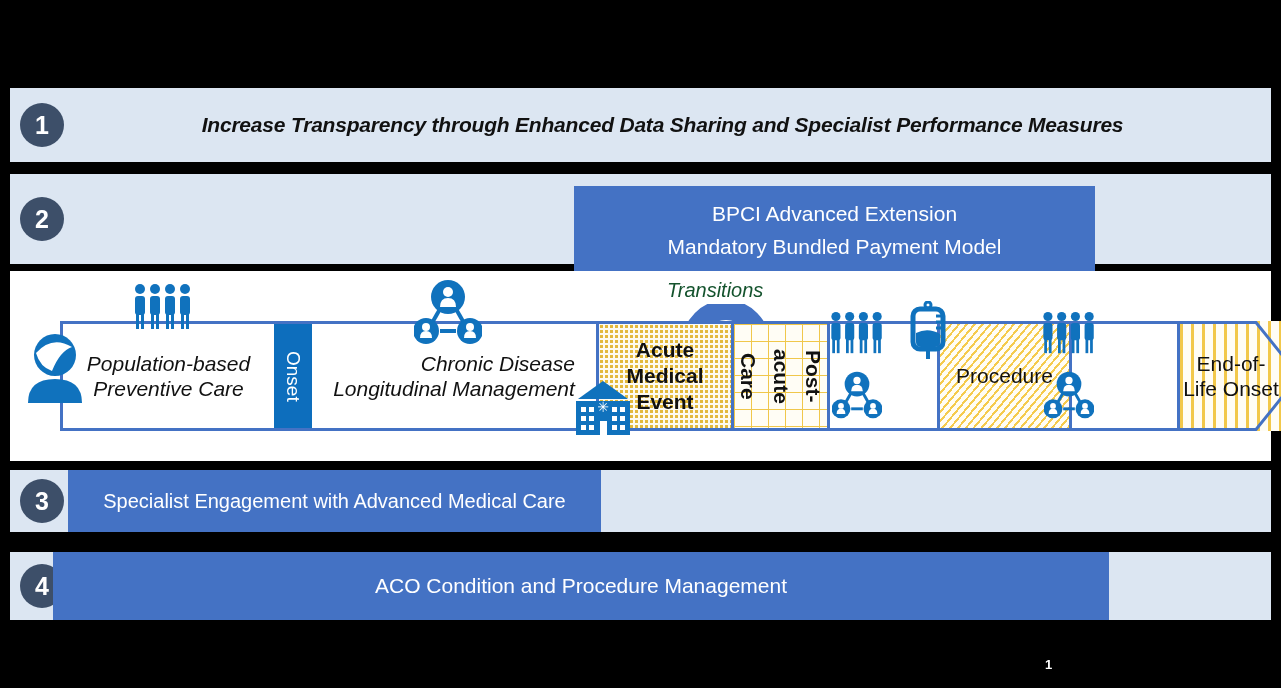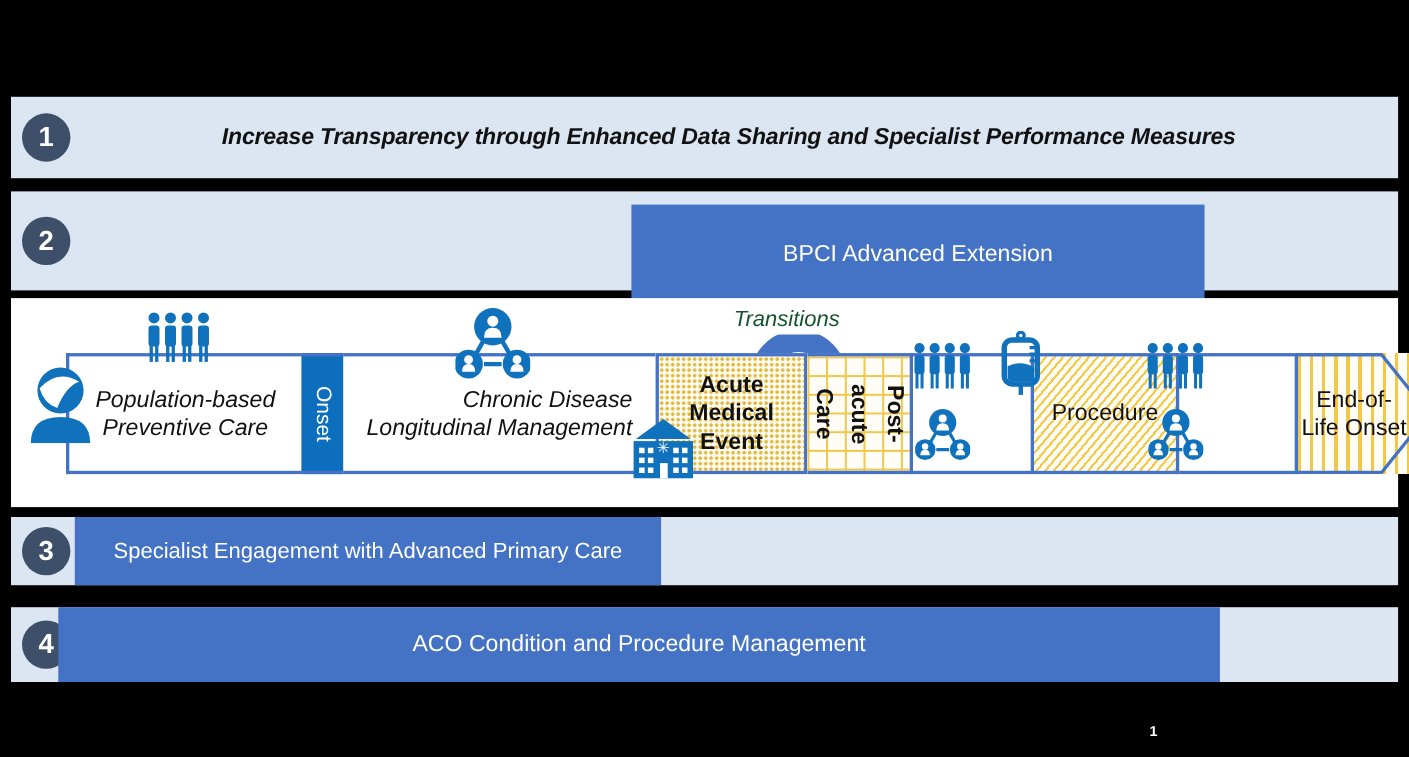--- a/index.html
+++ b/index.html
@@ -82,20 +82,21 @@
 <div class="row" id="row1">
   <div class="badge">1</div>
   <div class="r1-text">Increase Transparency through Enhanced Data Sharing and Specialist Performance Measures</div>
 </div>
 
 <div class="row" id="row2">
   <div class="badge">2</div>
 </div>
 <div class="blue-block" id="r2block">
   <span>BPCI Advanced Extension</span>
+  <span>Mandatory Bundled Payment Model</span>
 </div>
 
 <div id="continuum">
 
   <div class="transitions-lbl" style="left:657px;top:8px;">Transitions</div>
 
   <svg class="icon" style="left:670px;top:33px;" width="95" height="82" viewBox="0 0 95 82">
     <path d="M12 78 L12 40 A34 34 0 0 1 80 40 L80 56" stroke="#4472c4" stroke-width="20" fill="none"></path>
     <path d="M62 52 L98 52 L80 82 Z" fill="#4472c4"></path>
   </svg>
@@ -318,21 +319,21 @@
         <path d="M50 59 Q50 52 56 52 Q62 52 62 59 Z"></path>
     </g>
   </svg>
 
 </div>
 
 <div class="row" id="row3">
   <div class="badge">3</div>
 </div>
 <div class="blue-block" id="r3block">
-  <span>Specialist Engagement with Advanced Primary Care</span>
+  <span>Specialist Engagement with Advanced Medical Care</span>
 </div>
 
 <div class="row" id="row4">
   <div class="badge">4</div>
 </div>
 <div class="blue-block" id="r4block">
   <span>ACO Condition and Procedure Management</span>
 </div>
 
 <div id="pagenum">1</div>

